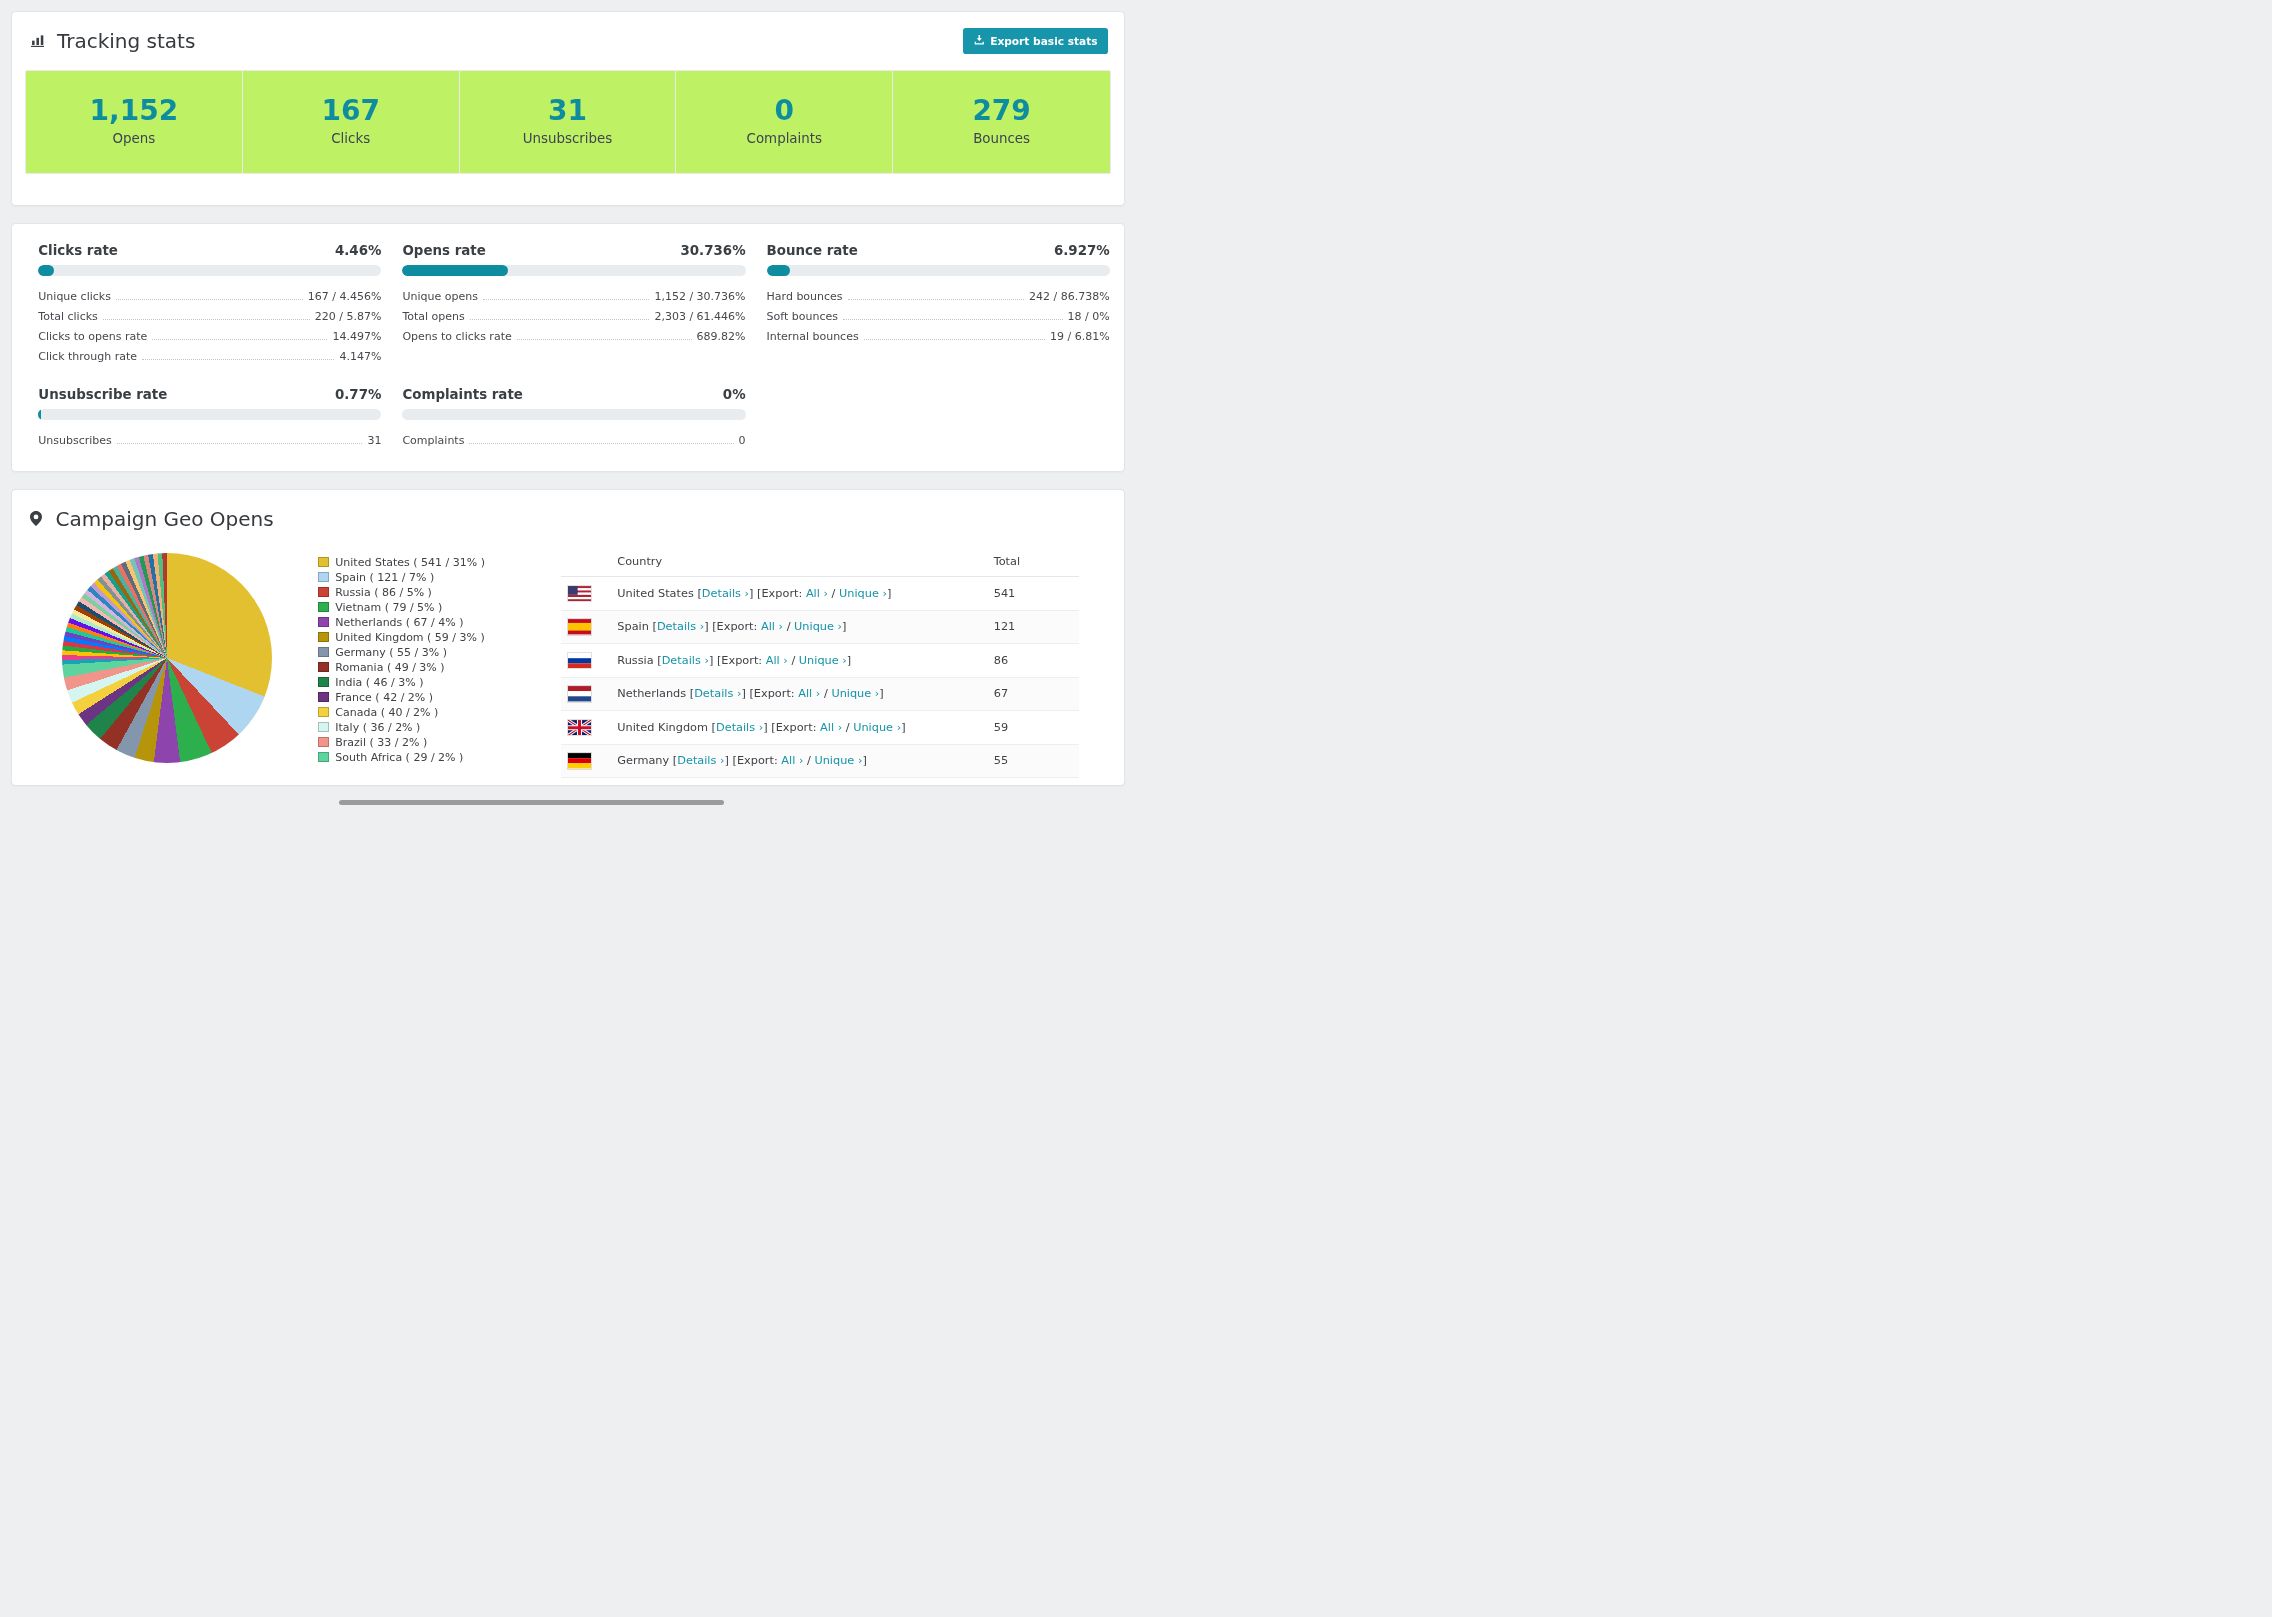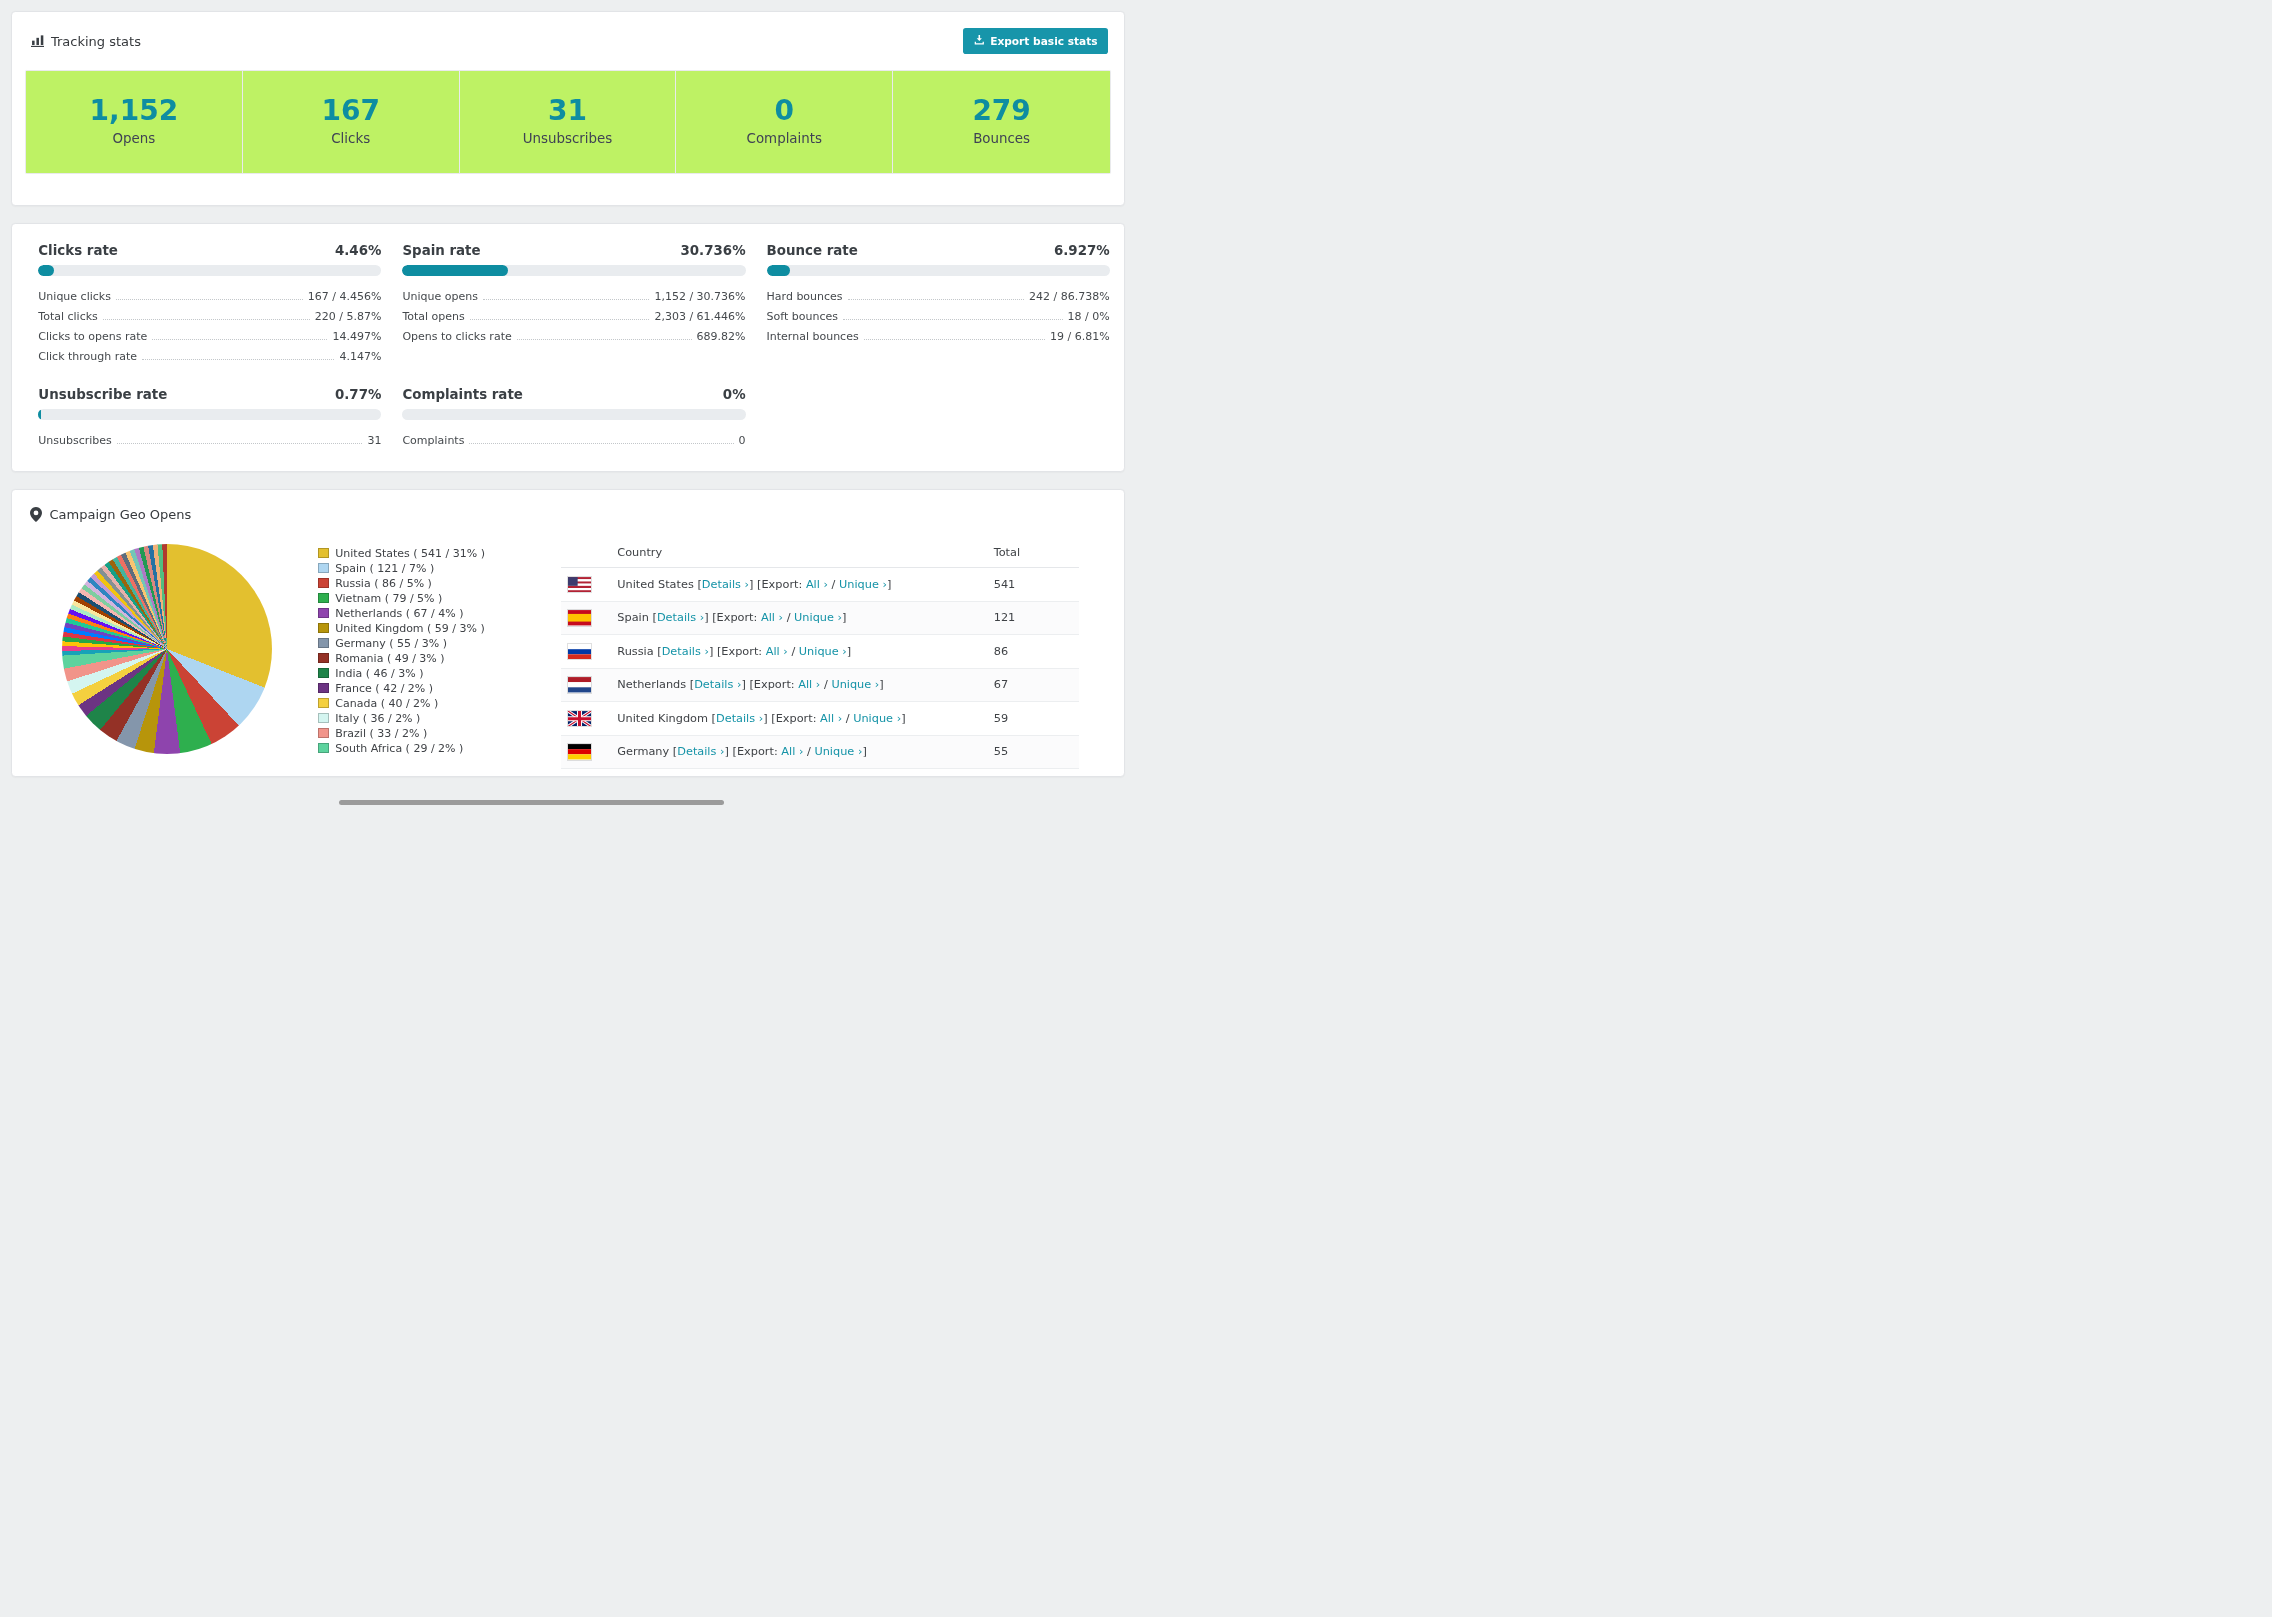--- a/index.html
+++ b/index.html
@@ -9,21 +9,21 @@
     font-family:"DejaVu Sans","Liberation Sans",sans-serif;
     color:#3f4246;font-size:11.3px;
   }
   .card{
     background:#fff;border:0.7px solid #e2e4e7;border-radius:4.2px;
     margin:11.3px 11.3px 17px 11.3px;box-shadow:0 0.7px 1.4px rgba(0,0,0,.03);
   }
   
   .tracking-card{padding:12.7px 12.7px 31px 12.7px;}
   .card-head{display:flex;justify-content:space-between;align-items:center;padding:2.8px 2.8px 15.5px 5.6px;}
-  .card-title{display:flex;align-items:center;gap:7px;font-size:13px;color:#36393d;}
+  .card-title{display:flex;align-items:center;gap:13px;font-size:20px;color:#36393d;}
   .card-title .icn{display:flex;align-items:center;}
   .export-btn{
     display:flex;align-items:center;gap:5.6px;border:none;cursor:pointer;
     background:#1795aa;color:#fff;font-size:10.6px;padding:7px 10.6px;border-radius:2.8px;
     font-family:inherit;
     font-weight:bold;
   }
   .stats-strip{
     display:grid;grid-template-columns:repeat(5,1fr);
     border:0.7px solid #e9eaec;border-radius:1.4px;
@@ -138,21 +138,21 @@
           <span class="val">14.497%</span>
         </div>
         <div class="rate-row">
           <span class="lbl">Click through rate</span>
           <span class="leader"></span>
           <span class="val">4.147%</span>
         </div>
       </div>
       <div class="rate-sec">
         <div class="rate-head">
-          <span>Spain rate</span>
+          <span>Opens rate</span>
           <span>30.736%</span>
         </div>
         <div class="bar">
           <div class="bar-fill" style="width: 30.736%;"></div>
         </div>
         <div class="rate-row">
           <span class="lbl">Unique opens</span>
           <span class="leader"></span>
           <span class="val">1,152 / 30.736%</span>
         </div>

